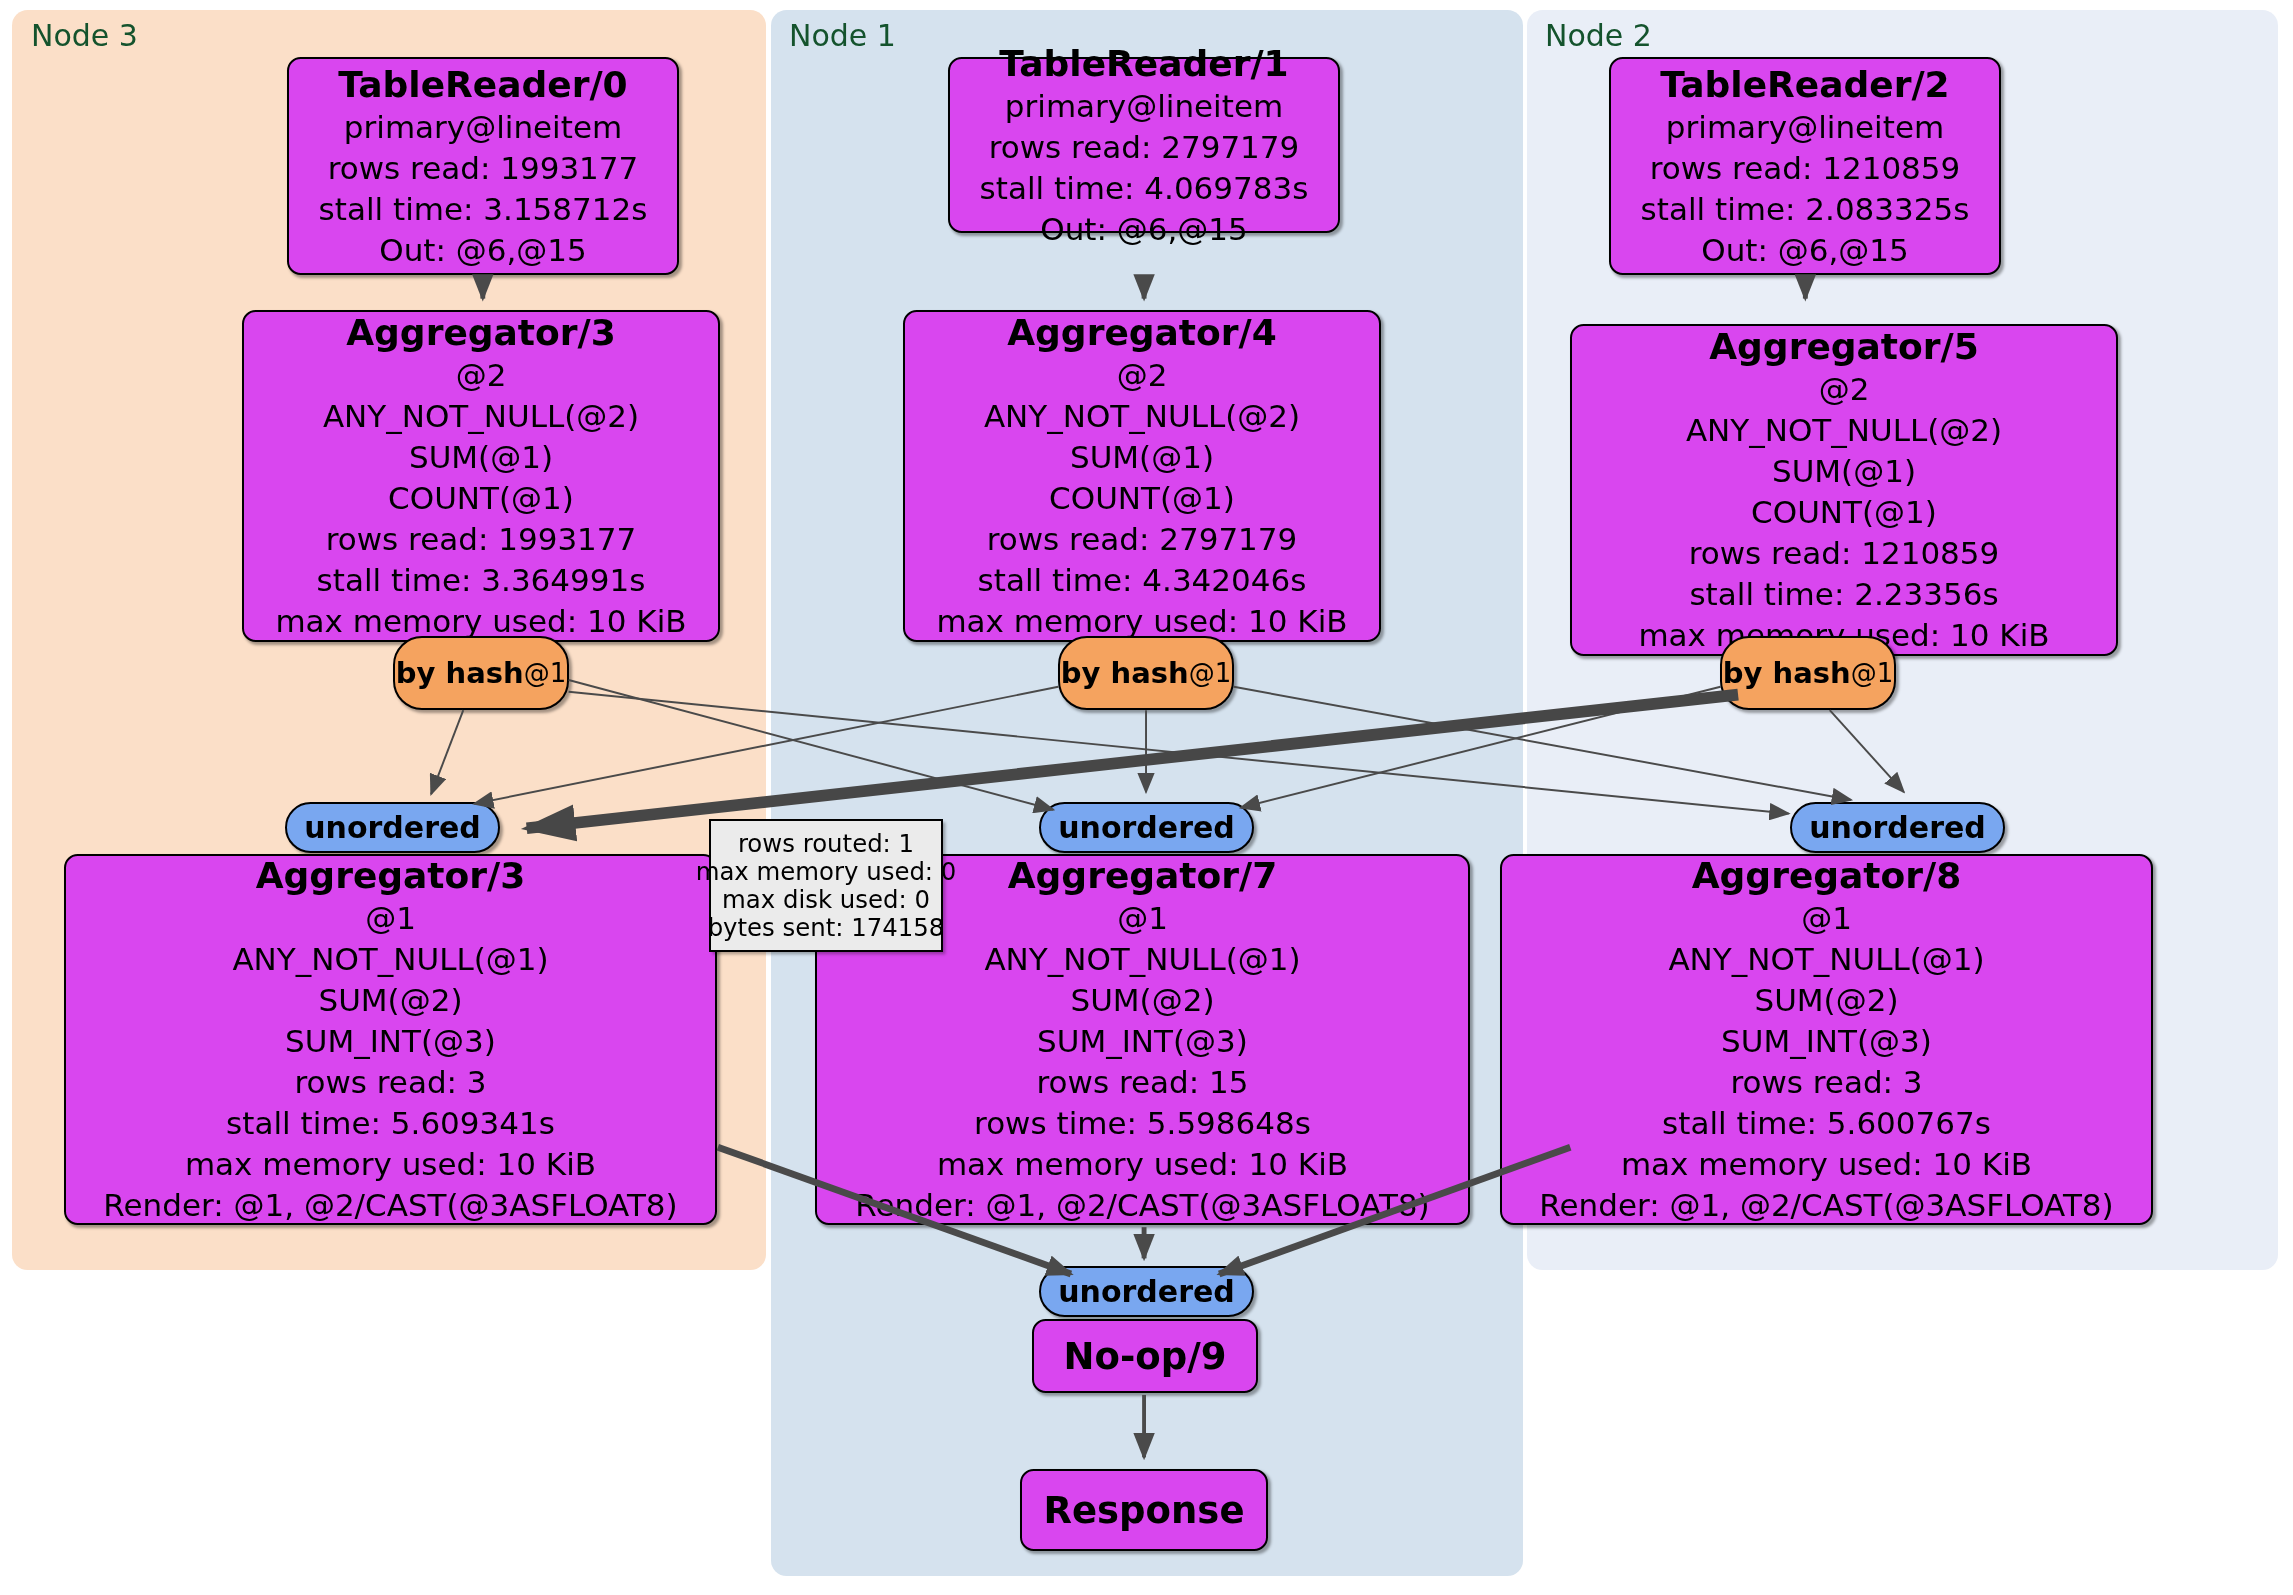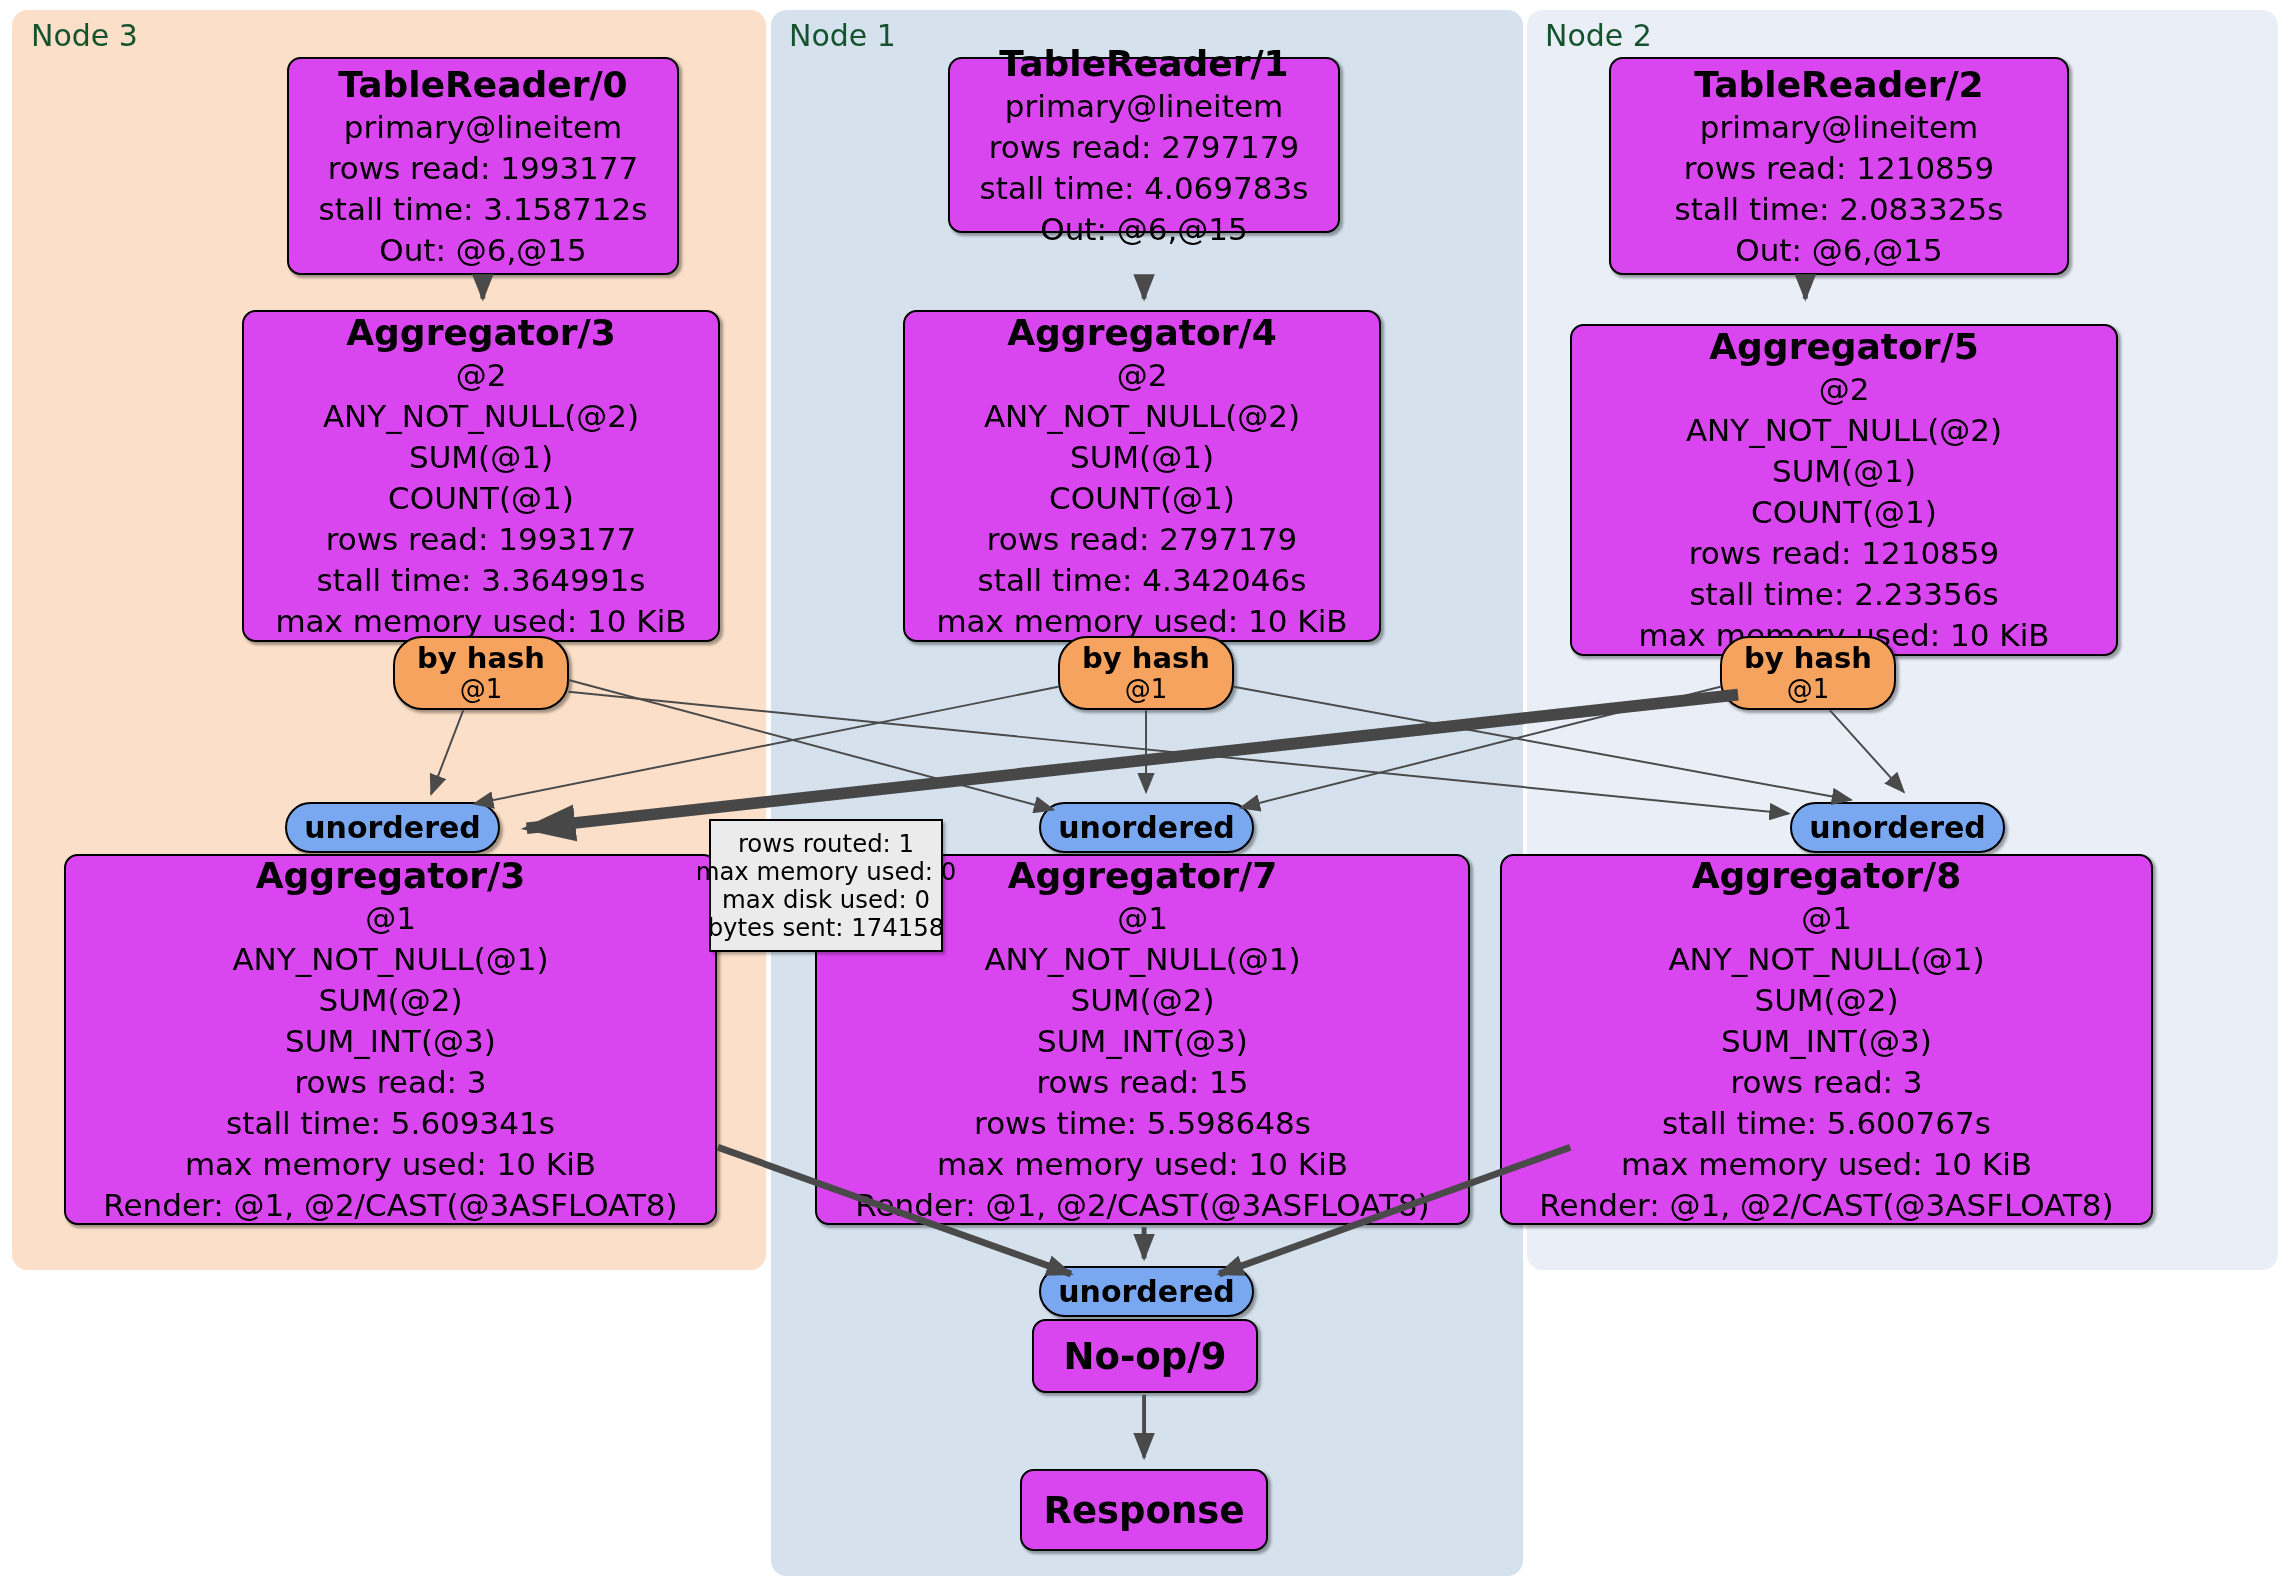--- a/index.html
+++ b/index.html
@@ -10,21 +10,21 @@
   .region-label{position:absolute;font-size:30px;color:#14532d;white-space:nowrap;}
 
   .box{position:absolute;background:#d946ef;border:2.9px solid #000;border-radius:13.7px;
        box-shadow:2.9px 2.9px 2.9px rgba(0,0,0,0.35);display:flex;flex-direction:column;
        justify-content:center;align-items:center;text-align:center;z-index:2;box-sizing:border-box;}
   .box .title{font-size:36px;font-weight:bold;line-height:45px;white-space:nowrap;}
   .box .lines{width:100%;}
   .box .lines .line{font-size:31px;line-height:41px;white-space:nowrap;}
 
   .router{position:absolute;background:#F5A35F;border:2.9px solid #000;border-radius:29px;
-          box-shadow:2.9px 2.9px 2.9px rgba(0,0,0,0.35);display:flex;flex-direction:column;
+          box-shadow:2.9px 2.9px 2.9px rgba(0,0,0,0.35);display:flex;flex-direction:row;
           justify-content:center;align-items:center;z-index:2;box-sizing:border-box;}
   .router .r1{font-size:29px;font-weight:bold;line-height:33px;}
   .router .r2{font-size:26px;line-height:29px;}
 
   .sync{position:absolute;background:#79A7F0;border:2.9px solid #000;border-radius:27px;
         box-shadow:2.9px 2.9px 2.9px rgba(0,0,0,0.35);display:flex;justify-content:center;
         align-items:center;font-size:30px;font-weight:bold;z-index:2;box-sizing:border-box;}
 
   .endbox .title{font-size:37px;}
 
@@ -59,21 +59,21 @@
   </div>
   <div class="box" style="left:948px;top:57px;width:392px;height:176px;">
     <div class="title">TableReader/1</div>
     <div class="lines">
         <div class="line">primary@lineitem</div>
         <div class="line">rows read: 2797179</div>
         <div class="line">stall time: 4.069783s</div>
         <div class="line">Out: @6,@15</div>
       </div>
   </div>
-  <div class="box" style="left:1609px;top:57px;width:460px;height:218px;">
+  <div class="box" style="left:1609px;top:57px;width:392px;height:218px;">
     <div class="title">TableReader/2</div>
     <div class="lines">
         <div class="line">primary@lineitem</div>
         <div class="line">rows read: 1210859</div>
         <div class="line">stall time: 2.083325s</div>
         <div class="line">Out: @6,@15</div>
       </div>
   </div>
 
   <div class="box" style="left:242px;top:310px;width:478px;height:332px;">

